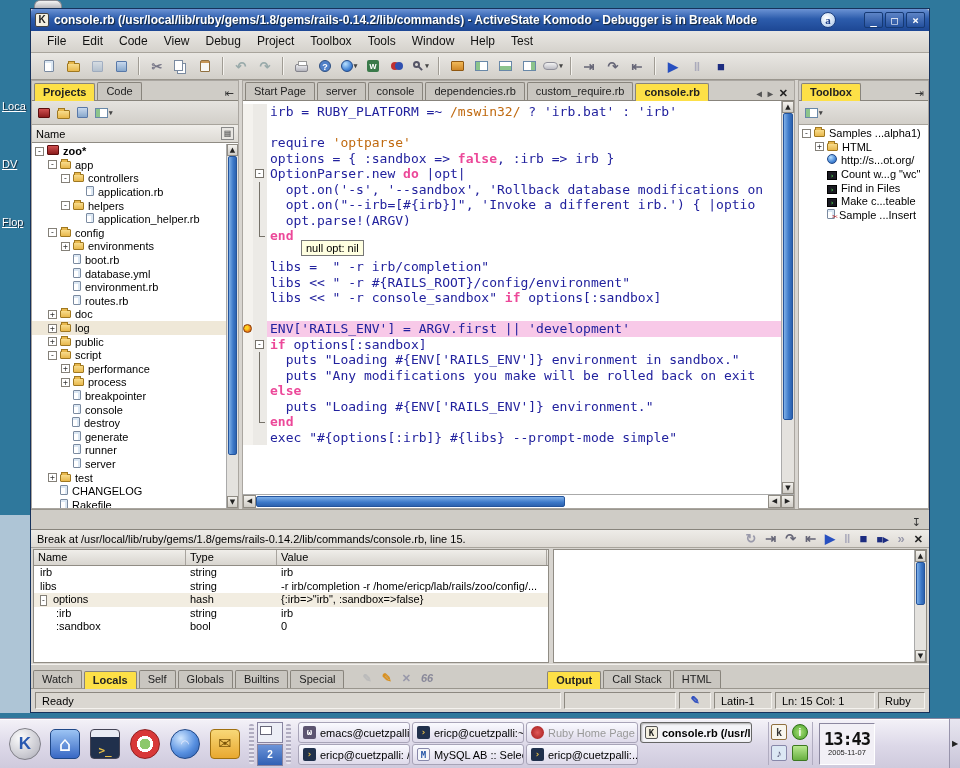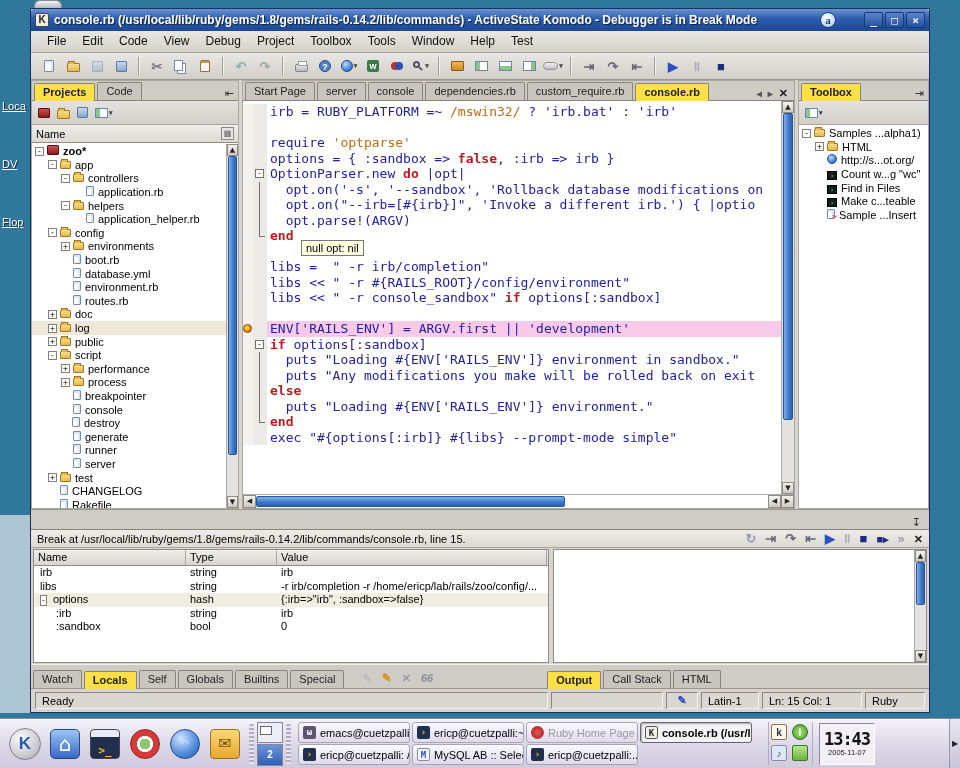--- a/index.html
+++ b/index.html
@@ -91,21 +91,21 @@
   .ecode{flex:1;background:#fff;position:relative;overflow:hidden;font:13px/15.5px "DejaVu Sans Mono",monospace;padding-top:3px;}
   .eline{display:flex;height:15.5px;white-space:pre;}
   .m-bp{width:10px;flex:none;background:#f4f2ee;position:relative;}
   .m-fold{width:14px;flex:none;background:#eceae6;position:relative;}
   .txt{flex:1;overflow:hidden;padding-left:3px;}
   .eline.hl .txt{background:#f8c9e8;}
   .cur-marker{position:absolute;left:0px;top:3px;width:9px;height:9px;border-radius:50%;background:radial-gradient(circle at 40% 40%,#ffd020 25%,#e87818 65%);border:1px solid #8c3c00;}
   .fbox{position:absolute;left:2px;top:3px;width:9px;height:9px;border:1px solid #76726a;background:#fff;font:8px/7px "DejaVu Sans Mono";text-align:center;color:#333;}
   .fline:before{content:'';position:absolute;left:6px;top:0;bottom:0;border-left:1px solid #76726a;}
   .fend:before{content:'';position:absolute;left:6px;top:0;height:8px;width:5px;border-left:1px solid #76726a;border-bottom:1px solid #76726a;}
-  .c-d{color:#22229e;} .c-k{color:#b91c1c;font-weight:bold;} .c-o{color:#c06a10;}
+  .c-d{color:#22229e;} .c-k{color:#ec4899;font-weight:bold;} .c-o{color:#c06a10;}
   .etooltip{position:absolute;left:58px;top:139px;background:#ffffe1;border:1px solid #777;padding:1px 4px;font:11px "Liberation Sans";z-index:5;}
   .evsb{width:13px;background:#e4e2de;border-left:1px solid #aaa;display:flex;flex-direction:column;}
   .ehsb{height:14px;background:#fff;border-top:1px solid #aaa;display:flex;}
   .ehsb .sbtn{width:13px;height:100%;}
   .hthumb{width:56%;background:linear-gradient(#7fb0e8,#3c78c8 60%,#2d62ae);border:1px solid #24549c;border-radius:2px;margin:1px 0;}
 
   
   .bpanel{height:180px;display:flex;flex-direction:column;background:#d8d5d0;border-bottom:1px solid #9a968e;}
   .btabs{height:20px;display:flex;align-items:flex-end;background:#cfccc6;border-bottom:1px solid #88847c;padding-left:4px;}
   .dock-ic{margin-left:auto;padding:0 8px;color:#333;font-size:11px;}
@@ -667,21 +667,21 @@
   </div>
 
   <div class="statusbar">
     <span class="seg" style="flex:1">Ready</span>
     <span class="seg" style="width:112px"></span>
     <span class="seg" style="width:32px;justify-content:center">
         <b class="g" style="color:#3050c0;font-size:11px">✎</b>
       </span>
     <span class="seg" style="width:58px">Latin-1</span>
     <span class="seg" style="width:100px">Ln: 15 Col: 1</span>
-    <span class="seg" style="width:60px">Ruby</span>
+    <span class="seg" style="width:47px">Ruby</span>
   </div>
 </div>
 
 <div class="taskbar">
   <div class="launchers" id="launchers">
       <span class="lic">
         <span class="l-kmenu">K</span>
       </span>
       <span class="lic">
         <span class="l-home">⌂</span>

